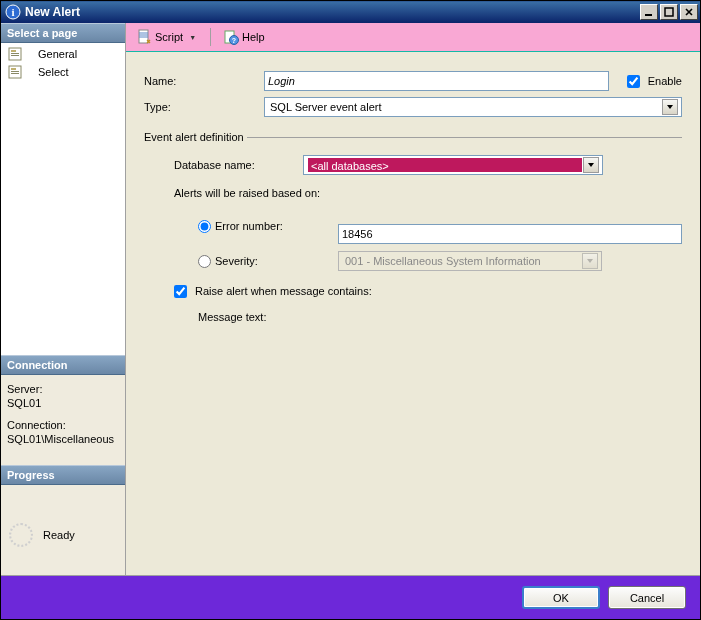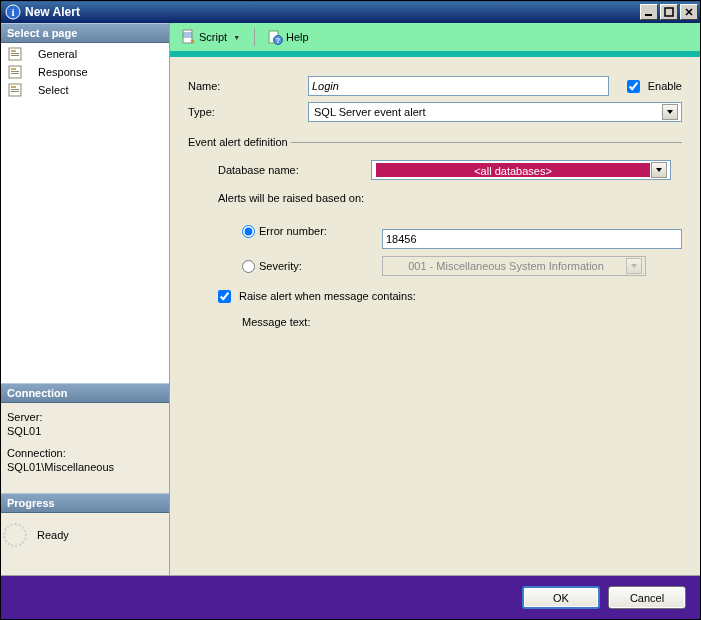--- a/index.html
+++ b/index.html
@@ -132,22 +132,22 @@
     background: #ece9d8;
     display: flex;
     flex-direction: column;
     box-sizing: border-box;
   }
   .toolbar {
     display: flex;
     align-items: center;
     gap: 4px;
     padding: 3px 6px;
-    border-bottom: 6px solid #14b8a6;
-    background: #86efac;
+    border-bottom: 1px solid #14b8a6;
+    background: #f9a8d4;
   }
   .tool-item {
     display: inline-flex;
     align-items: center;
     gap: 3px;
     padding: 2px 3px;
     border: 1px solid transparent;
   }
   .tool-sep {
     width:1px; height:18px; background:#a0a0a0; margin:0 4px;
@@ -180,21 +180,20 @@
     border: 1px solid #7b9ebd;
     background: #fff;
     font: inherit;
     padding: 1px 3px;
   }
   .select-box, .combo-sel {
     display: flex;
     align-items: center;
     justify-content: space-between;
     cursor: default;
-    text-align: center;
   }
   .combo-sel.disabled {
     background: #ece9d8;
     color: #888;
     border-color: #b5b5b5;
   }
   .combo-sel .inner-sel {
     background: #be185d;
     color: #fff;
     padding: 1px 3px;
@@ -235,21 +234,21 @@
   }
   .indent-1 { padding-left: 30px; }
   .indent-2 { padding-left: 54px; }
   .radio-label { width: 140px; display:flex; align-items:center; }
   
   .button-bar {
     display:flex;
     justify-content:flex-end;
     gap:8px;
     padding: 10px 14px;
-    background:#4c1d95;
+    background:#6d28d9;
   }
   button.win-btn {
     min-width: 78px;
     height: 23px;
     background: linear-gradient(to bottom,#fdfdfd,#e7e5db);
     border:1px solid #707070;
     border-radius:3px;
     font:inherit;
     box-shadow: inset 0 0 0 1px #fff;
   }
@@ -311,48 +310,37 @@
           </div>
           <div class="page-item">
             <span class="page-icon">
               <svg viewBox="0 0 16 16">
                   <rect x="2" y="2" width="12" height="12" fill="#fff" stroke="#8a8a66"></rect>
                   <rect x="4" y="4" width="5" height="2" fill="#c0b070"></rect>
                   <rect x="4" y="7" width="8" height="1" fill="#8a8a66"></rect>
                   <rect x="4" y="9" width="8" height="1" fill="#8a8a66"></rect>
                 </svg>
             </span>
-            <span>Response</span>
-          </div>
-          <div class="page-item">
-            <span class="page-icon">
-              <svg viewBox="0 0 16 16">
-                  <rect x="2" y="2" width="12" height="12" fill="#fff" stroke="#8a8a66"></rect>
-                  <rect x="4" y="4" width="5" height="2" fill="#c0b070"></rect>
-                  <rect x="4" y="7" width="8" height="1" fill="#8a8a66"></rect>
-                  <rect x="4" y="9" width="8" height="1" fill="#8a8a66"></rect>
-                </svg>
-            </span>
             <span>Select</span>
           </div>
         </div>
         <div class="spacer panel-body" style="background:#fff;"></div>
 
         <div class="panel-header">Connection</div>
         <div class="panel-body plain conn-block">
           <div class="conn-line">Server:</div>
           <div class="conn-line">SQL01</div>
           <div style="height:6px;"></div>
           <div class="conn-line">Connection:</div>
           <div class="conn-line">SQL01\Miscellaneous</div>
           <div style="height:8px;"></div>
         </div>
 
         <div class="panel-header">Progress</div>
-        <div class="panel-body plain" style="padding:10px 2px 28px;">
+        <div class="panel-body plain" style="padding:10px 8px 28px;margin-top:28px;">
           <div style="display:flex;align-items:center;gap:10px;">
             <span class="spinner"></span>
             <span>Ready</span>
           </div>
         </div>
       </div>
 
       <div class="right-pane">
         <div class="toolbar">
           <span class="tool-item">
@@ -406,21 +394,21 @@
               </div>
             </div>
           </div>
 
           <div class="row group-title">
             <span>Event alert definition</span>
             <span class="group-line"></span>
           </div>
 
           <div class="row indent-1">
-            <div style="width:153px">Database name:</div>
+            <div style="width:129px">Database name:</div>
             <div class="field-col">
               <div class="combo-sel" style="width:300px">
                 <span class="inner-sel">&lt;all databases&gt;</span>
                 <span class="combo-btn">
                     <svg width="8" height="8" viewBox="0 0 8 8">
                       <path d="M1 2 L4 6 L7 2 Z" fill="#000"></path>
                     </svg>
                   </span>
               </div>
             </div>
@@ -429,21 +417,21 @@
           <div class="row indent-1" style="margin-top:6px;">
             <span>Alerts will be raised based on:</span>
           </div>
 
           <div class="row indent-2">
             <label class="radio-label">
               <input type="radio" name="basedon" checked="" style="">
               <span>Error number:</span>
             </label>
             <div class="field-col">
-              <input class="txt" style="width: 300px; margin-top: 16px;" value="18456">
+              <input class="txt" style="width: 344px; margin-top: 16px;" value="18456">
             </div>
           </div>
 
           <div class="row indent-2" style="margin-top:6px;">
             <label class="radio-label">
               <input type="radio" name="basedon" style="">
               <span>Severity:</span>
             </label>
             <div class="field-col">
               <div class="combo-sel disabled" style="width:264px">

